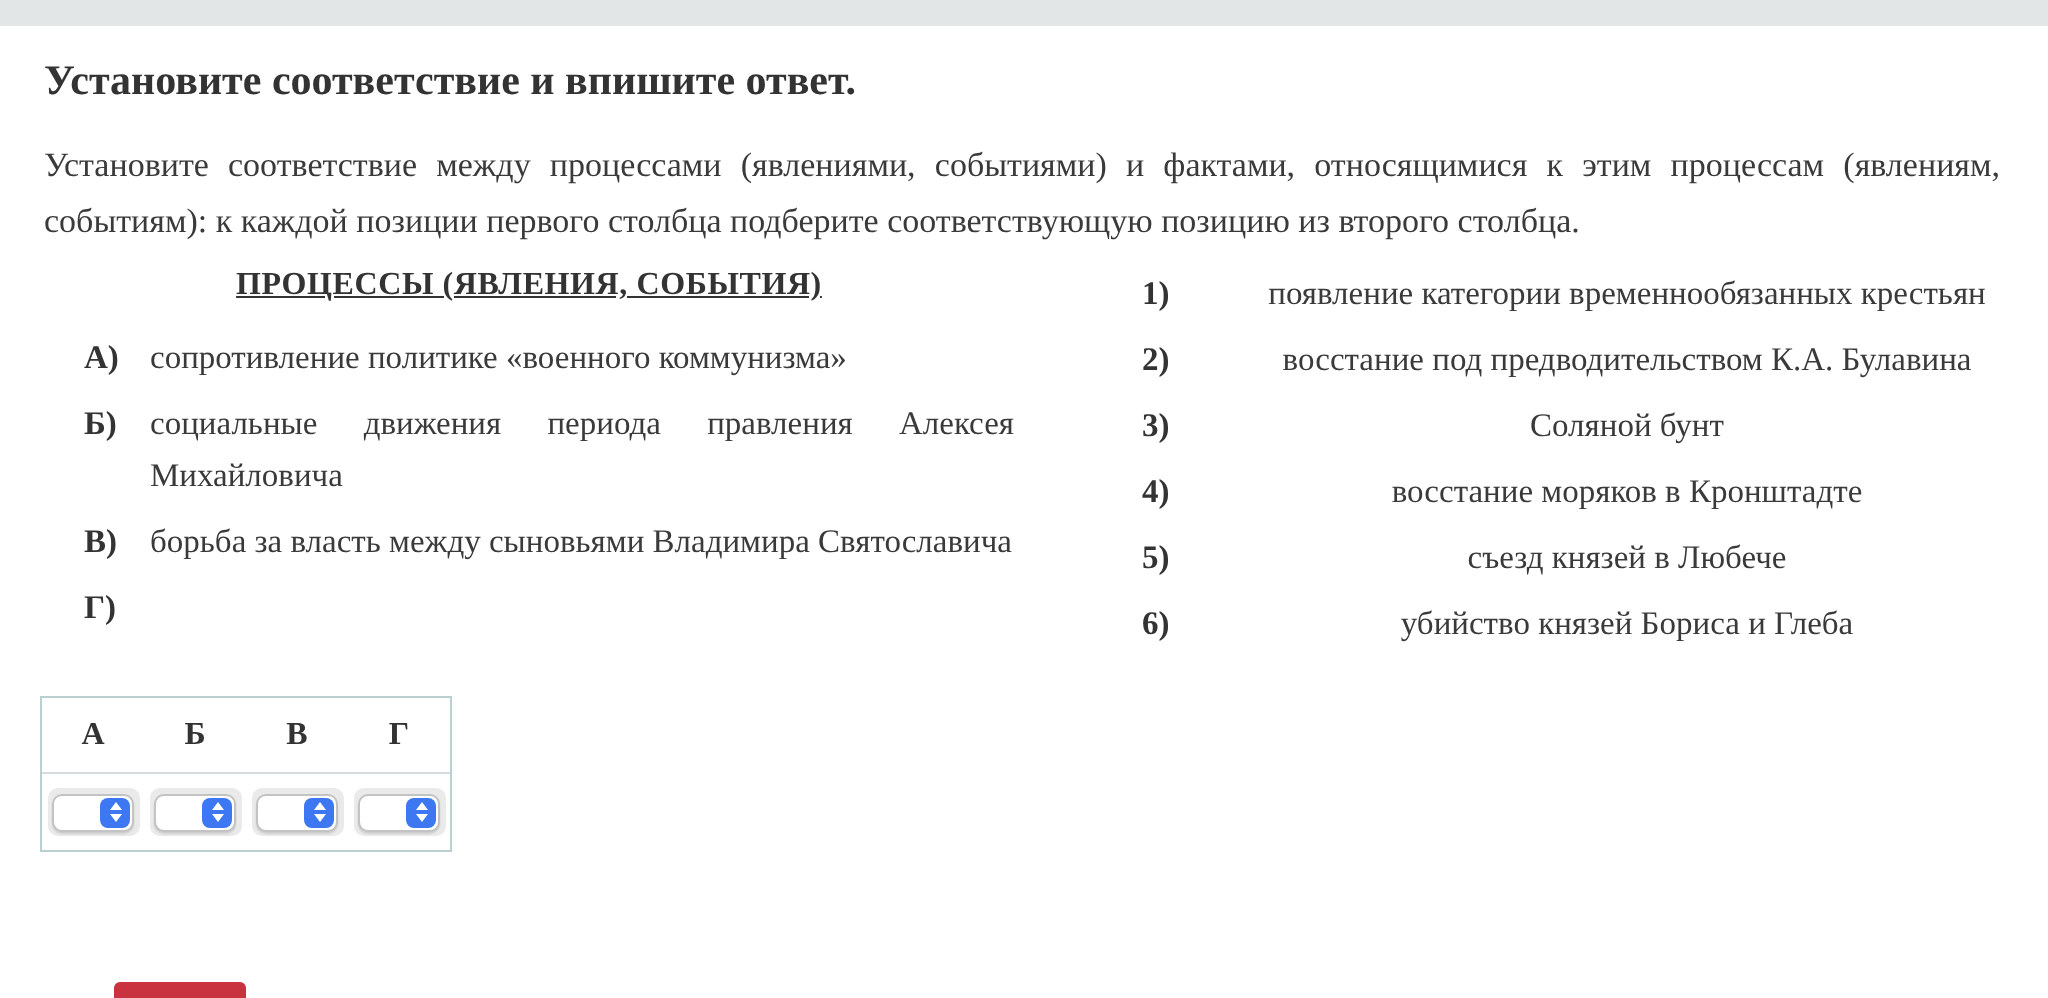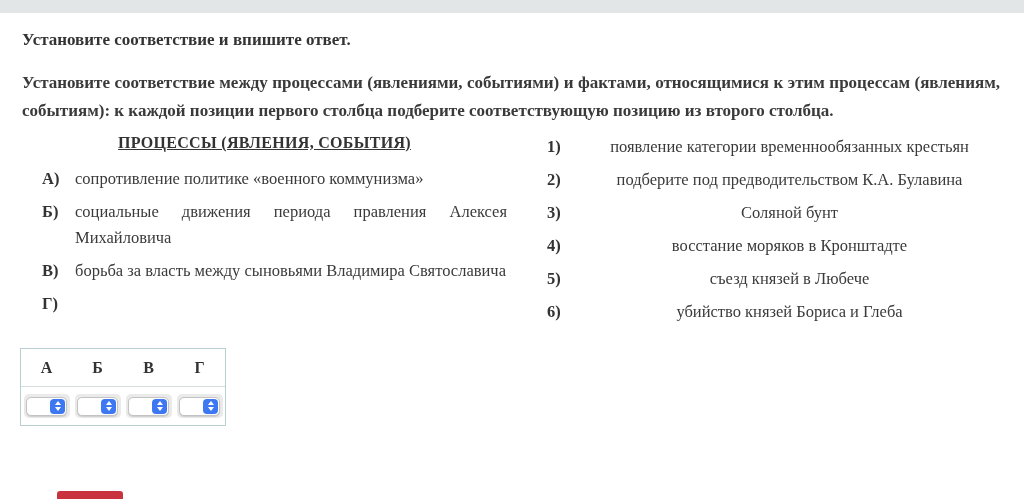--- a/index.html
+++ b/index.html
@@ -12,30 +12,30 @@
     position: relative;
   }
   .topbar {
     width: 100%; height: 13px;
     background: var(--topbar, #e2e6e7);
   }
   .content { padding: 0 24px 0 22px; }
 
   h1.task-title {
     margin: 16px 0 0 0;
-    font-size: 17px; line-height: 22px;
+    font-size: 21px; line-height: 22px;
     font-weight: bold; color: #333333;
   }
   p.intro {
     margin: 18px 0 0 0;
     font-size: 17px; line-height: 28px;
-    text-align: justify; color: #3a3a3a; font-weight: bold;
-  }
-
-  .columns { display: flex; margin-top: 9px; }
+    text-align: justify; color: #3a3a3a;
+  }
+
+  .columns { display: flex; margin-top: 9px; gap: 24px; }
   .col-left  { width: 485px; flex: none; }
   .col-right { width: 462px; flex: none; margin-left: 30px; }
   .col-header {
     text-align: center; font-weight: bold; font-size: 16px;
     text-decoration: underline; color: #333333;
     margin-bottom: 14px; letter-spacing: 0.3px;
   }
   .item { display: flex; margin-bottom: 7px; font-size: 16.5px; line-height: 26px; }
   .item-marker { flex: none; width: 24px; font-weight: bold; color: #333333; }
   .item-text { flex: 1; margin-left: 9px; color: #3a3a3a; text-align: center; }
@@ -146,21 +146,21 @@
     </div>
 
     <div class="col-right">
 
       <div class="item">
         <span class="item-marker">1)</span>
         <span class="item-text">появление категории временнообязанных крестьян</span>
       </div>
       <div class="item">
         <span class="item-marker">2)</span>
-        <span class="item-text">подберите под предводительством К.А. Булавина</span>
+        <span class="item-text">восстание под предводительством К.А. Булавина</span>
       </div>
       <div class="item">
         <span class="item-marker">3)</span>
         <span class="item-text">Соляной бунт</span>
       </div>
       <div class="item">
         <span class="item-marker">4)</span>
         <span class="item-text">восстание моряков в Кронштадте</span>
       </div>
       <div class="item">

